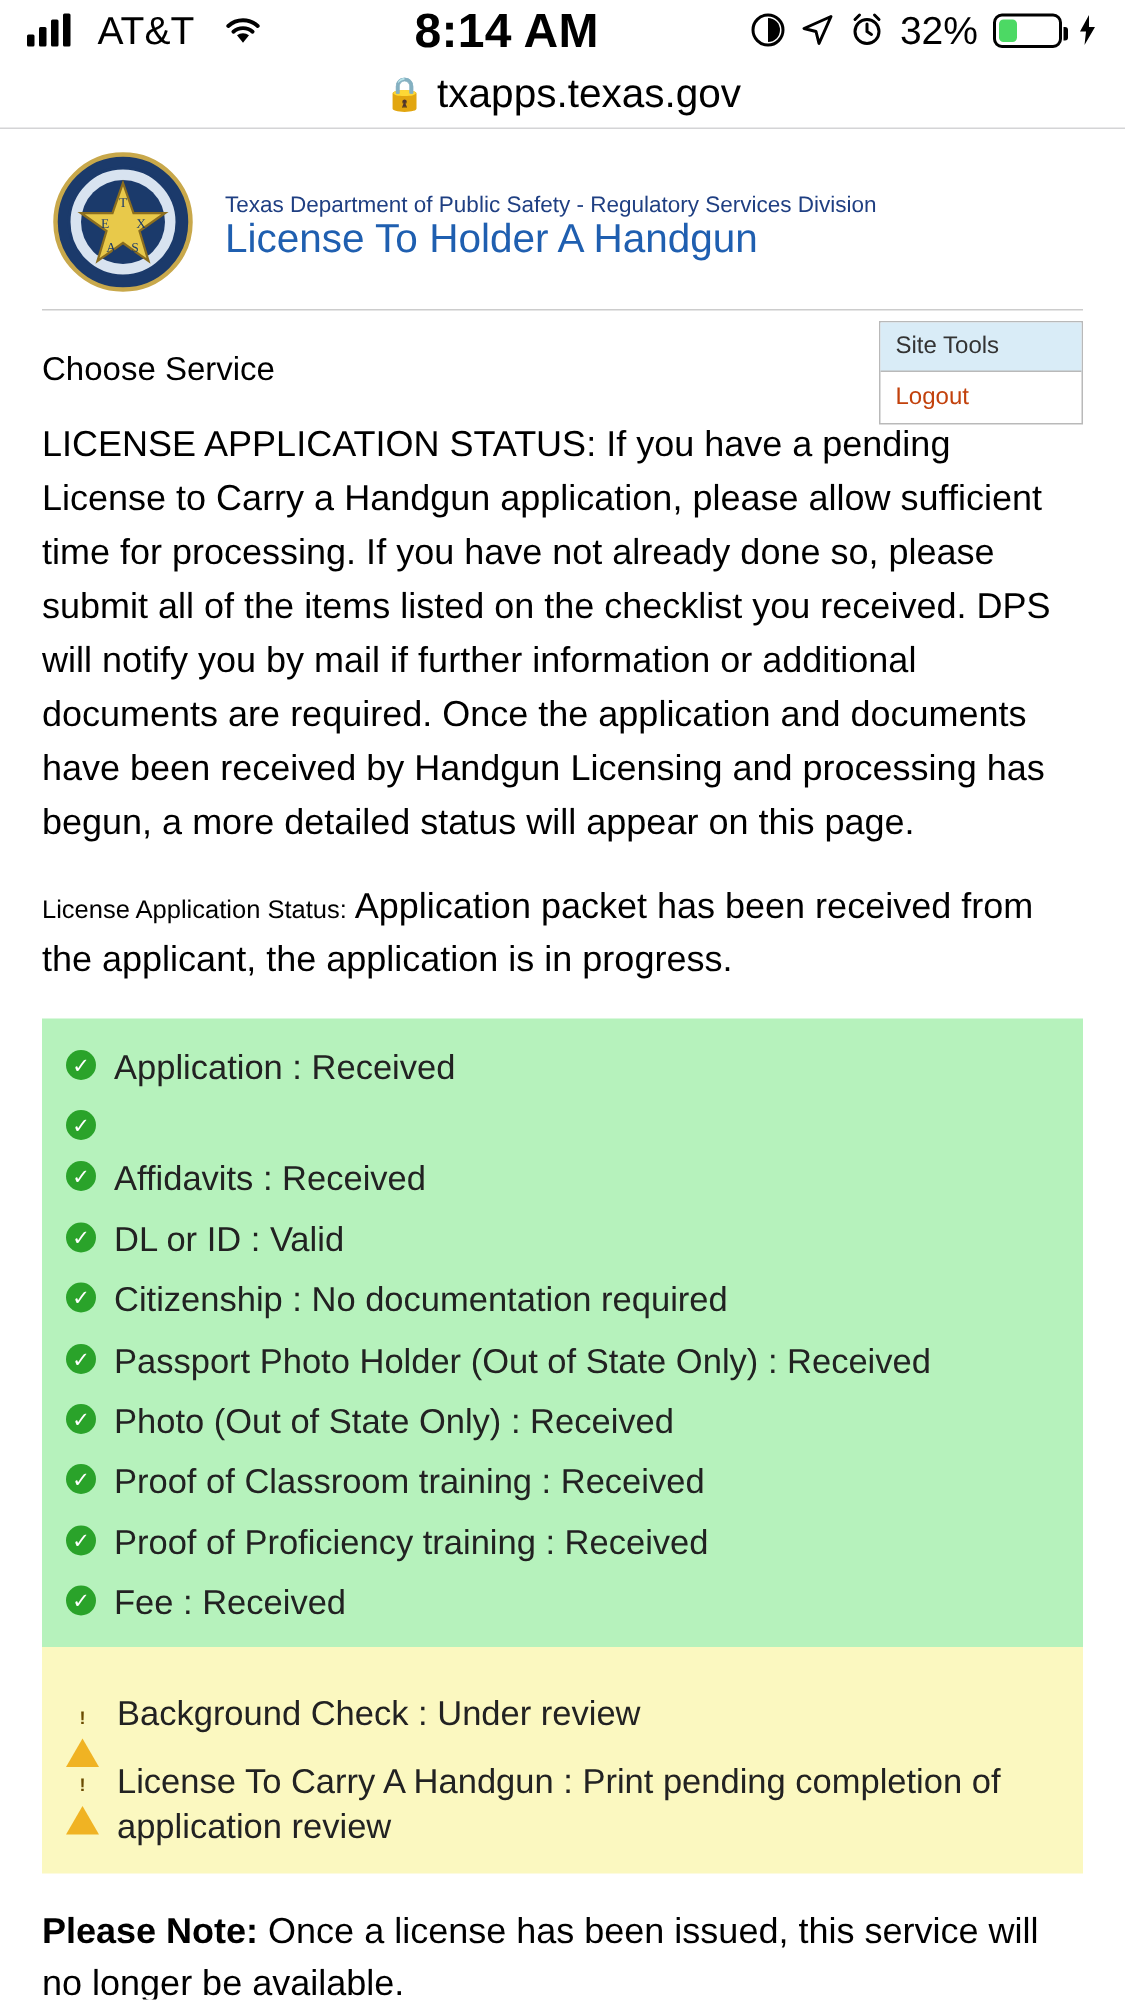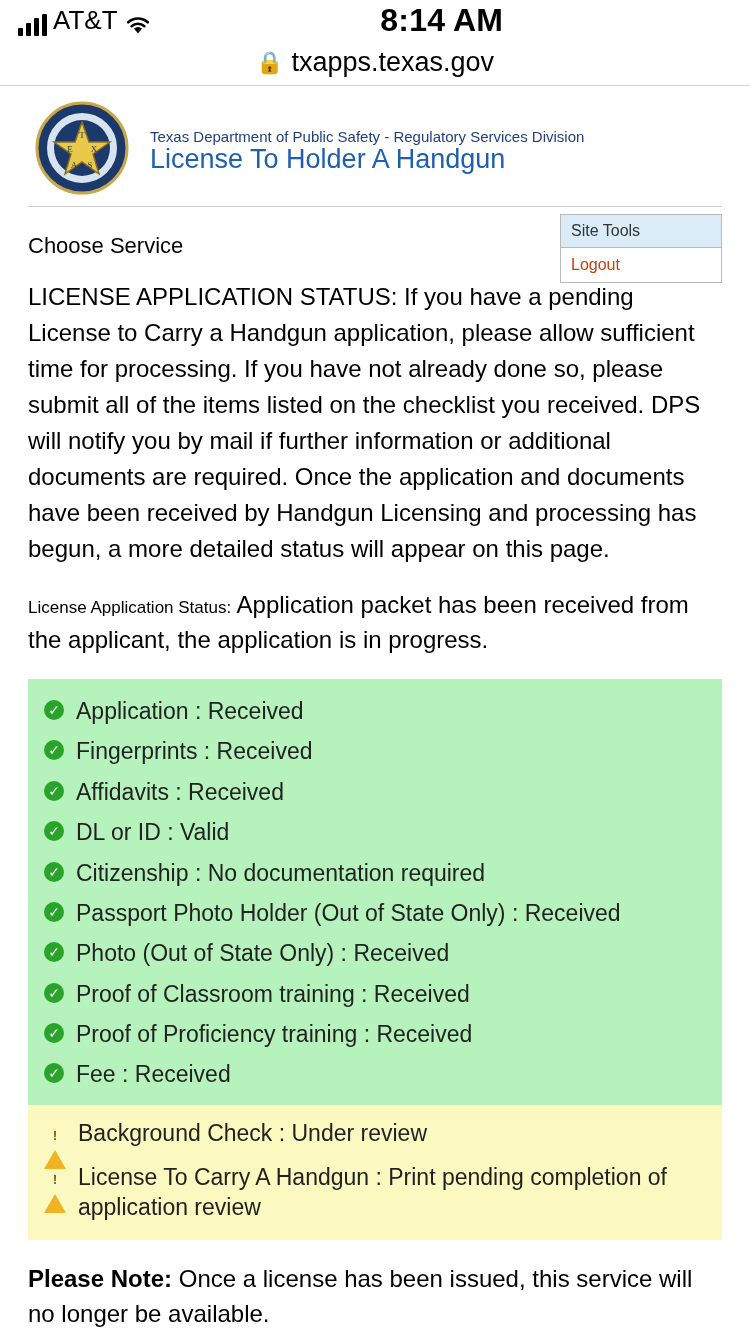--- a/index.html
+++ b/index.html
@@ -15,21 +15,21 @@
   .status-bar {
     height: 40px;
     display: flex;
     align-items: center;
     padding: 0 18px;
     font-size: 26px;
     font-weight: 600;
     color: #000;
     background: #ffffff;
   }
-  .status-left { display: flex; align-items: flex-end; gap: 6px; flex: 0 0 auto; }
+  .status-left { display: flex; align-items: center; gap: 18px; flex: 0 0 auto; }
   .status-center { flex: 1 1 auto; text-align: center; font-size: 32px; letter-spacing: 0.2px;}
   .status-right { display: flex; align-items: center; gap: 10px; flex: 0 0 auto; }
   .signal-bars { display: flex; align-items: flex-end; gap: 3px; height: 22px; }
   .signal-bars i { display: block; width: 5px; background: #000; border-radius: 1px; }
   .signal-bars i:nth-child(1) { height: 8px; }
   .signal-bars i:nth-child(2) { height: 13px; }
   .signal-bars i:nth-child(3) { height: 18px; }
   .signal-bars i:nth-child(4) { height: 22px; }
   .carrier { font-size: 26px; font-weight: 500; }
   .battery-pct { font-size: 26px; font-weight: 500; }
@@ -87,21 +87,21 @@
     color: #1f5fb0;
     font-weight: 400;
     line-height: 1.1;
   }
 
   
   .site-tools {
     position: absolute;
     right: 28px;
     top: 128px;
-    width: 162px;
+    width: 136px;
     border: 1px solid #b9b9b9;
     background: #fff;
     font-size: 16px;
     z-index: 5;
   }
   .site-tools .st-head {
     background: #d9ecf7;
     border-bottom: 1px solid #b9b9b9;
     padding: 7px 10px;
     color: #333;
@@ -129,21 +129,21 @@
     font-size: 24px;
     line-height: 1.46;
     color: #000;
     margin-bottom: 22px;
   }
   .status-line .label { font-size: 17px; color: #000; }
 
   
   .checklist { margin-bottom: 22px; }
   .chk-group-green { background: #b6f2bc; padding: 12px 0 10px 0; }
-  .chk-group-yellow { background: #fbf8c0; padding: 8px 0 12px 0; }
+  .chk-group-yellow { background: #fbf8c0; padding: 24px 0 12px 0; }
   .chk-row {
     display: flex;
     align-items: flex-start;
     gap: 12px;
     padding: 5px 16px;
     font-size: 23px;
     line-height: 1.32;
     color: #222;
   }
   .chk-row .ico { flex: 0 0 auto; margin-top: 4px; }
@@ -183,20 +183,41 @@
         <i></i>
       </span>
     <span class="carrier">AT&amp;T</span>
     <svg width="28" height="22" viewBox="0 0 28 22">
       <path d="M14 19.5l-4-5a6.4 6.4 0 018 0z" fill="#000"></path>
       <path d="M4.2 8.3a14.4 14.4 0 0119.6 0" stroke="#000" stroke-width="2.6" fill="none" stroke-linecap="round"></path>
       <path d="M7.6 12.2a9.6 9.6 0 0112.8 0" stroke="#000" stroke-width="2.6" fill="none" stroke-linecap="round"></path>
     </svg>
   </div>
   <div class="status-center">8:14 AM</div>
+  <div class="status-right">
+    <svg width="24" height="24" viewBox="0 0 24 24">
+      <circle cx="12" cy="12" r="10" stroke="#000" stroke-width="2" fill="none"></circle>
+      <path d="M12 4a8 8 0 010 16z" fill="#000"></path>
+    </svg>
+    <svg width="22" height="22" viewBox="0 0 22 22">
+      <path d="M20 2L2 10l8 2 2 8z" fill="none" stroke="#000" stroke-width="2" stroke-linejoin="round"></path>
+    </svg>
+    <svg width="24" height="24" viewBox="0 0 24 24">
+      <circle cx="12" cy="13" r="8" stroke="#000" stroke-width="2" fill="none"></circle>
+      <path d="M12 8v5l3 2" stroke="#000" stroke-width="2" fill="none" stroke-linecap="round"></path>
+      <path d="M4 5l3-3M20 5l-3-3" stroke="#000" stroke-width="2" stroke-linecap="round"></path>
+    </svg>
+    <span class="battery-pct">32%</span>
+    <span class="battery">
+        <span class="fill"></span>
+      </span>
+    <svg width="14" height="22" viewBox="0 0 14 22">
+      <path d="M8 1L2 12h4l-1 9 7-12H8z" fill="#000"></path>
+    </svg>
+  </div>
 </div>
 
 <div class="url-bar">
   <span class="lock">🔒</span>
   <span>txapps.texas.gov</span>
 </div>
 
 <div class="page">
 
   <div class="site-tools">
@@ -240,21 +261,20 @@
         <div class="chk-row">
           <span class="ico">
               <span class="ico-check">✓</span>
             </span>
           <span>Application : Received</span>
         </div>
         <div class="chk-row">
           <span class="ico">
               <span class="ico-check">✓</span>
             </span>
-          <span>Fingerprints : Received</span>
         </div>
         <div class="chk-row">
           <span class="ico">
               <span class="ico-check">✓</span>
             </span>
           <span>Affidavits : Received</span>
         </div>
         <div class="chk-row">
           <span class="ico">
               <span class="ico-check">✓</span>

